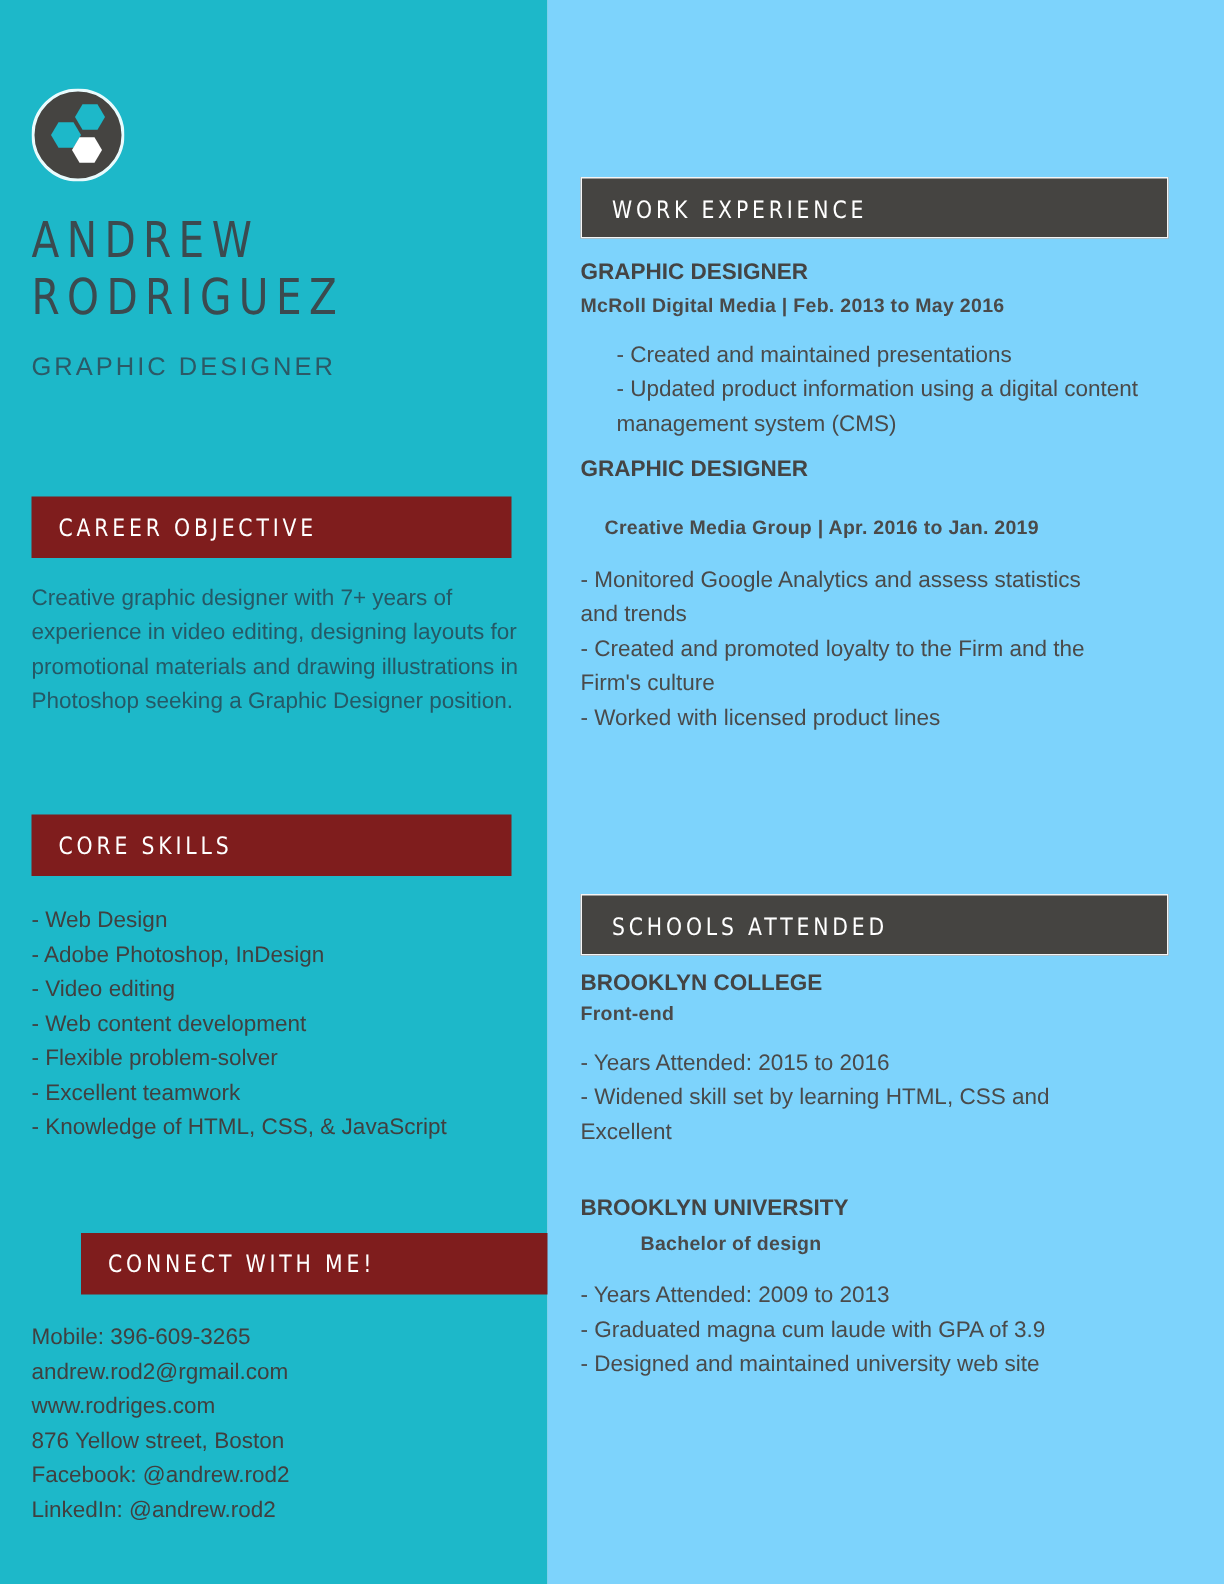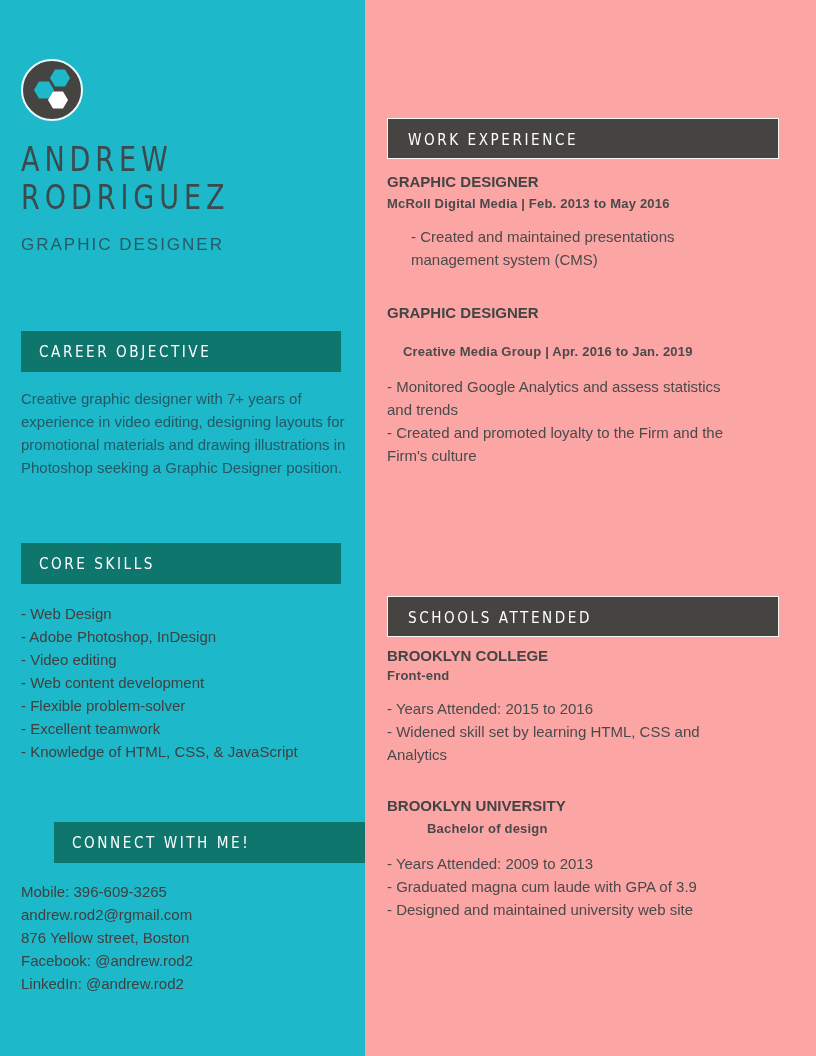--- a/index.html
+++ b/index.html
@@ -1,25 +1,25 @@
 <!DOCTYPE html>
 <html><head>
 <meta charset="utf-8">
 <style>
   * { box-sizing: border-box; margin: 0; padding: 0; }
   html, body { width: 816px; height: 1056px; overflow: hidden; }
   body { position: relative; background: #e3e3e3; font-family: "Liberation Sans", sans-serif; }
   .sidebar { position: absolute; left: 0; top: 0; width: 365px; height: 1056px; background: #1db8c9; }
-  .main { position: absolute; left: 365px; top: 0; width: 451px; height: 1056px; background: #fca5a5; }
+  .main { position: absolute; left: 365px; top: 0; width: 451px; height: 1056px; background: #7dd3fc; }
 
   .logo { position: absolute; left: 21px; top: 59px; width: 62px; height: 62px; }
   .name { position: absolute; left: 21px; top: 141px; font-family: "DejaVu Sans", sans-serif; font-size: 33px; line-height: 38px; letter-spacing: 6px; color: #3b4a4f; font-weight: normal; transform: scaleX(0.82); transform-origin: left top; }
   .title { position: absolute; left: 21px; top: 235px; font-size: 17px; letter-spacing: 2px; color: #2c5966; }
 
-  .side-header { position: absolute; left: 21px; width: 320px; height: 41px; background: #0f766e; color: #ffffff; font-family: "DejaVu Sans", sans-serif; font-size: 16px; letter-spacing: 3px; line-height: 41px; padding-left: 18px; }
+  .side-header { position: absolute; left: 21px; width: 320px; height: 41px; background: #7f1d1d; color: #ffffff; font-family: "DejaVu Sans", sans-serif; font-size: 16px; letter-spacing: 3px; line-height: 41px; padding-left: 18px; }
   .side-header span { display: inline-block; transform: scaleX(0.85); transform-origin: left center; }
   .side-text { position: absolute; left: 21px; width: 325px; font-size: 15px; line-height: 23px; color: #255966; }
   .side-list div { font-size: 15px; line-height: 23px; color: #404040; }
 
   .main-header { position: absolute; left: 22px; width: 392px; height: 41px; background: #454441; color: #ffffff; font-family: "DejaVu Sans", sans-serif; font-size: 16px; letter-spacing: 3px; line-height: 41px; padding-left: 20px; border: 1px solid #f5f5f5; }
   .main-header span { display: inline-block; transform: scaleX(0.85); transform-origin: left center; }
   .entry-title { position: absolute; left: 22px; font-size: 15px; font-weight: bold; color: #444444; }
   .entry-sub { position: absolute; left: 22px; font-size: 13px; font-weight: bold; color: #4a4a4a; letter-spacing: 0.2px; }
   .entry-list { position: absolute; left: 22px; width: 390px; }
   .entry-list div { font-size: 15px; line-height: 23px; color: #4a4a4a; }
@@ -58,57 +58,60 @@
     <div>- Excellent teamwork</div>
     <div>- Knowledge of HTML, CSS, &amp; JavaScript</div>
   </div>
 
   <div class="side-header" style="top:822px;margin-left:33px;">
     <span>CONNECT WITH ME!</span>
   </div>
   <div class="side-text side-list" style="top:880px;">
     <div>Mobile: 396-609-3265</div>
     <div>andrew.rod2@rgmail.com</div>
+    <div>www.rodriges.com</div>
     <div>876 Yellow street, Boston</div>
     <div>Facebook: @andrew.rod2</div>
     <div>LinkedIn: @andrew.rod2</div>
   </div>
 </div>
 
 <div class="main">
   <div class="main-header" style="top:118px;">
     <span>WORK EXPERIENCE</span>
   </div>
 
   <div class="entry-title" style="top:173px;">GRAPHIC DESIGNER</div>
   <div class="entry-sub" style="top:196px;">McRoll Digital Media | Feb. 2013 to May 2016</div>
   <div class="entry-list" style="top:225px;margin-left:24px;">
     <div>- Created and maintained  presentations</div>
+    <div>- Updated product information using a digital content</div>
     <div>management system (CMS)</div>
   </div>
 
   <div class="entry-title" style="top:304px;">GRAPHIC DESIGNER</div>
   <div class="entry-sub" style="top:344px;margin-left:16px;">Creative Media Group | Apr. 2016 to Jan. 2019</div>
   <div class="entry-list" style="top:375px;">
     <div>- Monitored Google Analytics and assess statistics</div>
     <div>and trends</div>
     <div>- Created and promoted loyalty to the Firm and the</div>
     <div>Firm's culture</div>
+    <div>- Worked with licensed product lines</div>
   </div>
 
   <div class="main-header" style="top:596px;">
     <span>SCHOOLS ATTENDED</span>
   </div>
 
   <div class="entry-title" style="top:647px;">BROOKLYN COLLEGE</div>
   <div class="entry-sub" style="top:668px;">Front-end</div>
   <div class="entry-list" style="top:697px;">
     <div>- Years Attended: 2015 to 2016</div>
     <div>- Widened skill set by learning HTML, CSS and</div>
-    <div>Analytics</div>
+    <div>Excellent</div>
   </div>
 
   <div class="entry-title" style="top:797px;">BROOKLYN UNIVERSITY</div>
   <div class="entry-sub" style="top:821px;padding-left:40px;">Bachelor of  design</div>
   <div class="entry-list" style="top:852px;">
     <div>- Years Attended: 2009 to 2013</div>
     <div>- Graduated magna cum laude with GPA of 3.9</div>
     <div>- Designed and maintained university web site</div>
   </div>
 </div>

